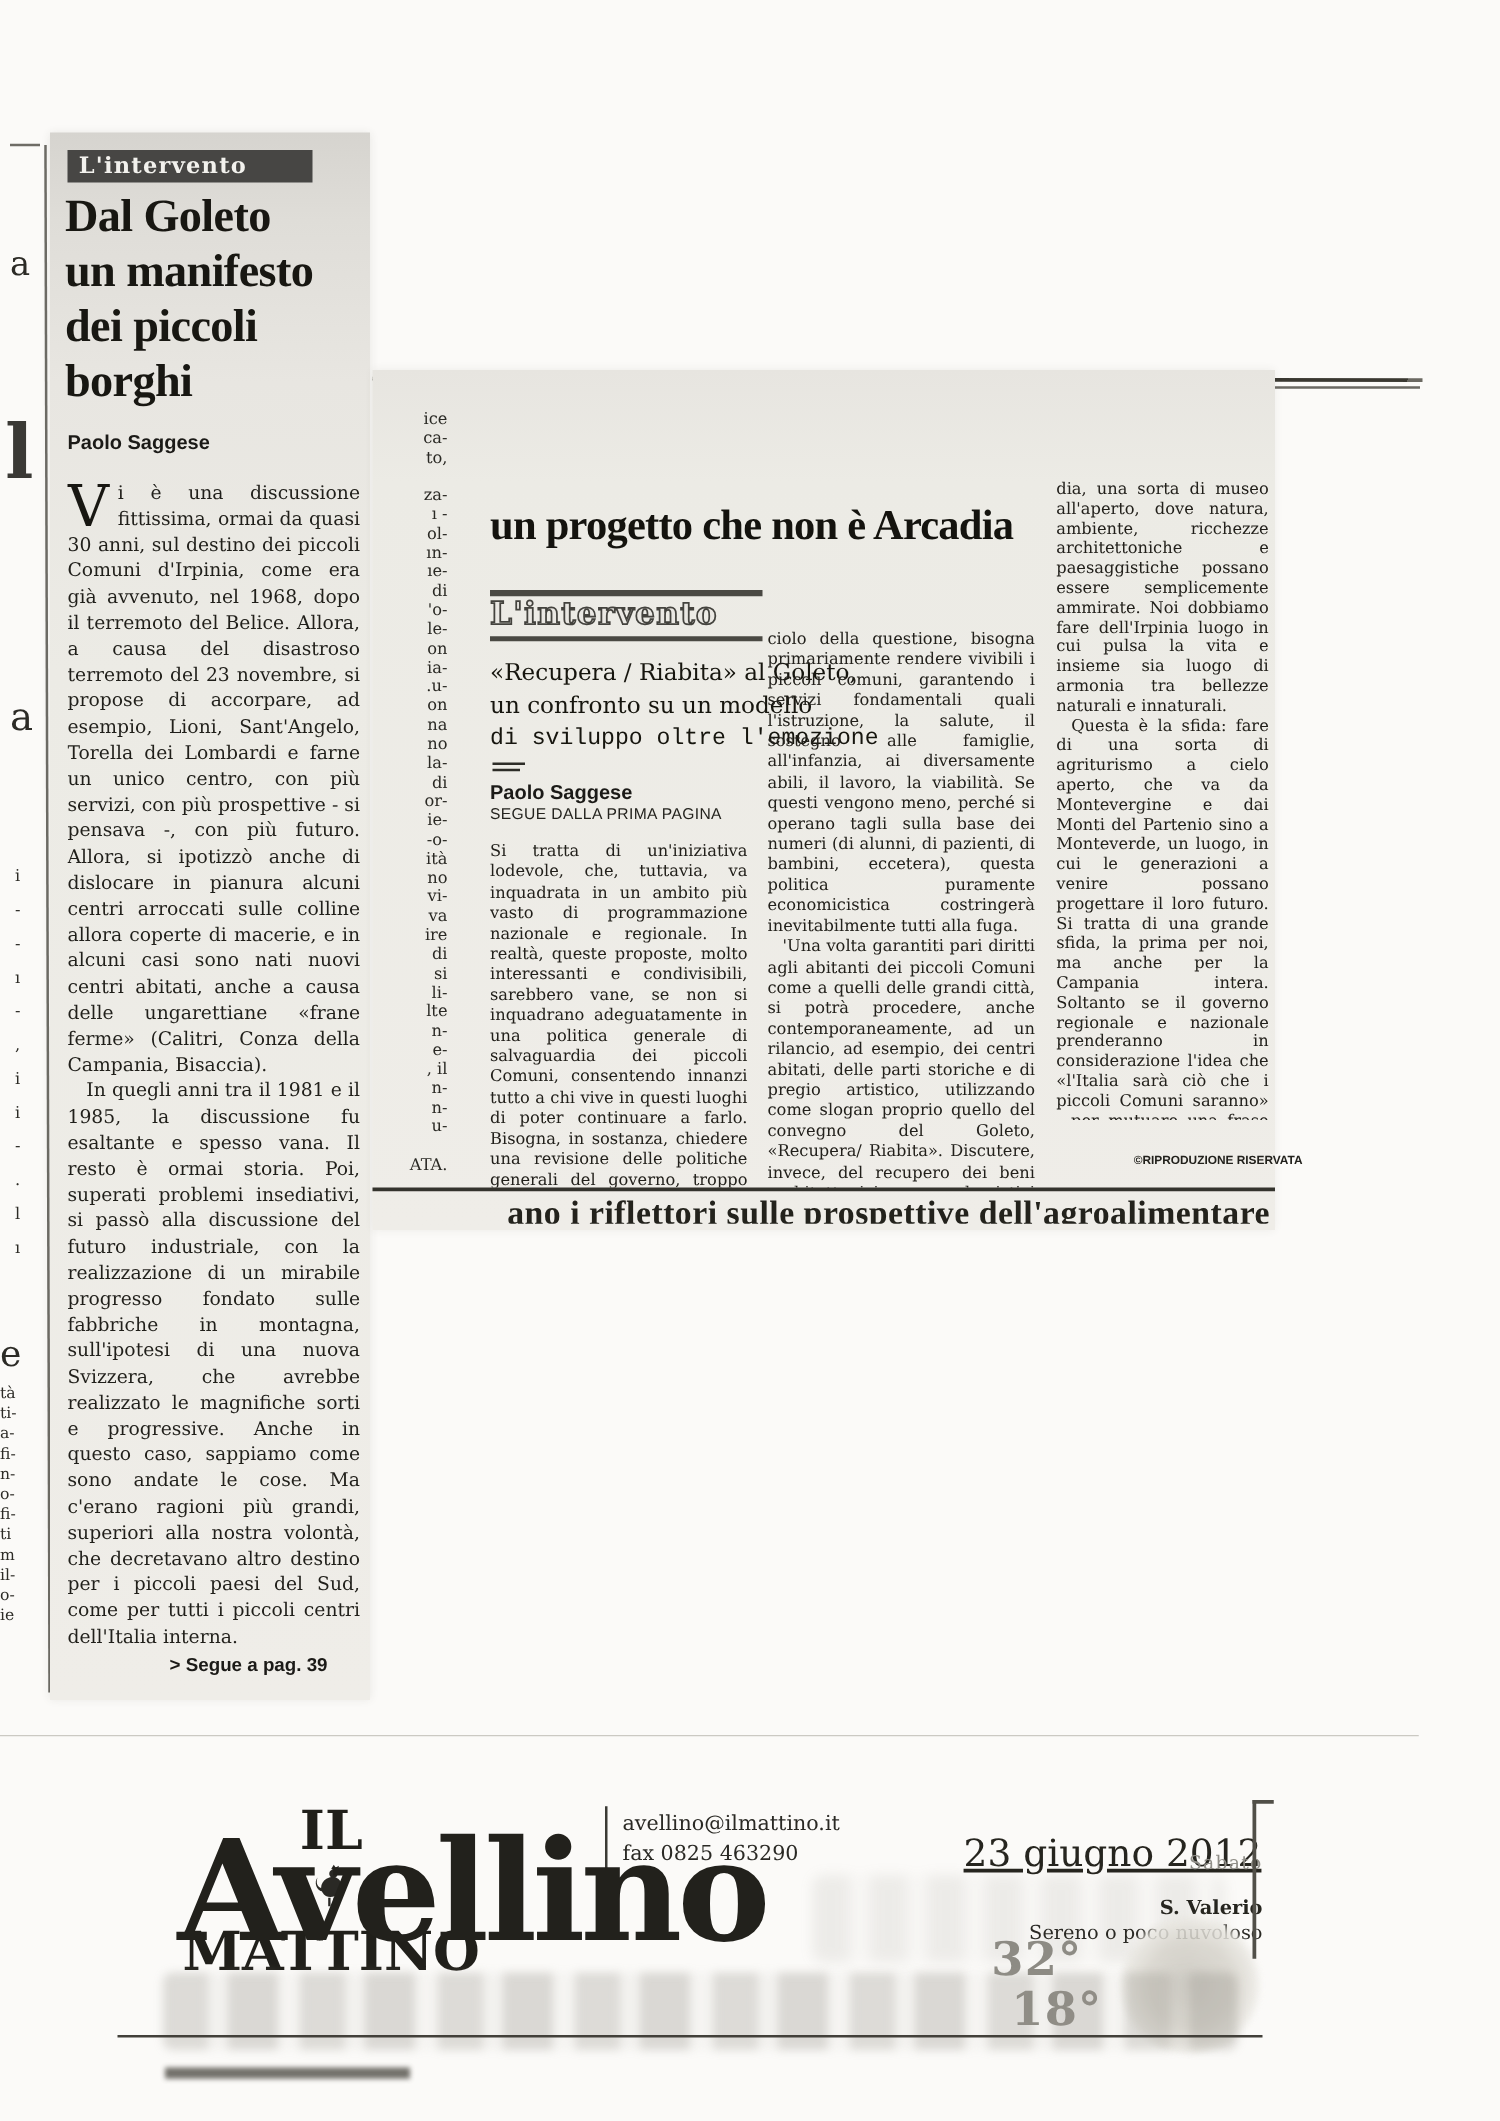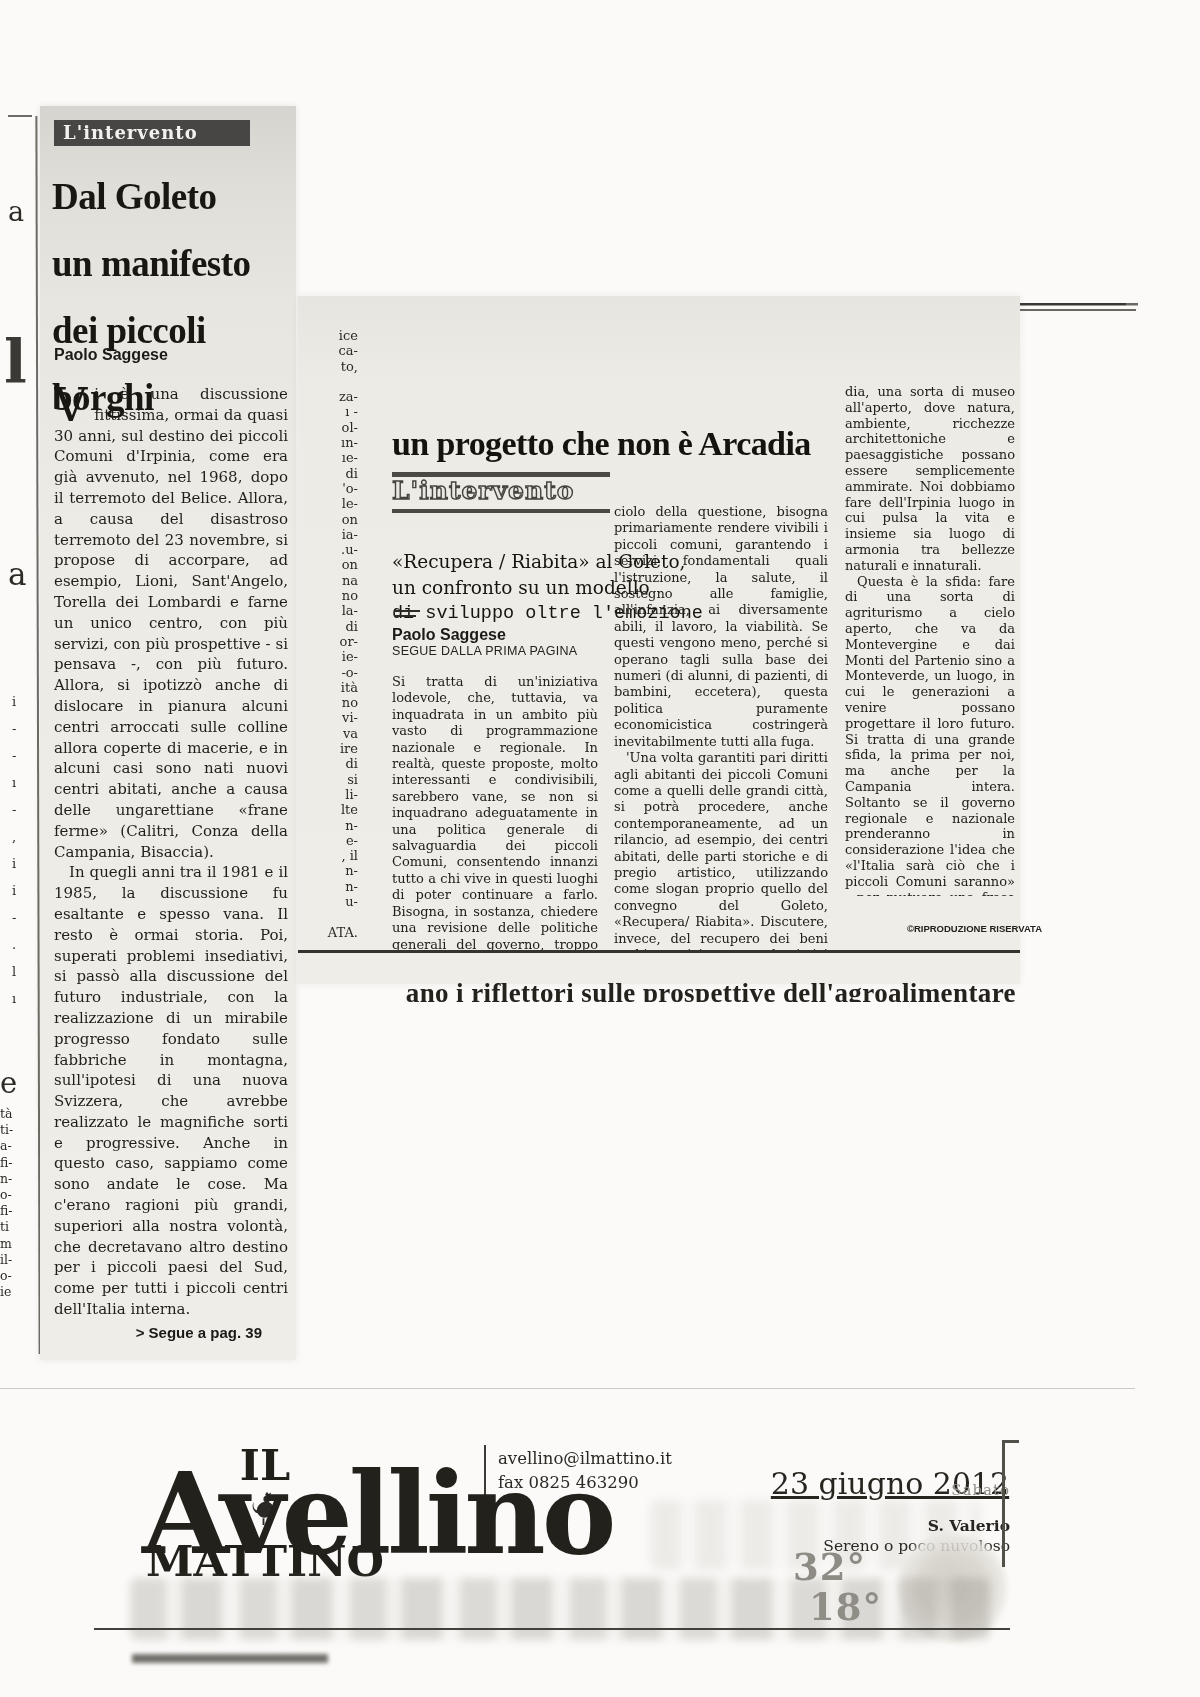--- a/index.html
+++ b/index.html
@@ -1,20 +1,20 @@
 <!DOCTYPE html>
 <html><head>
 <meta charset="utf-8">
 <style>
   html,body{margin:0;padding:0;}
   body{width:1200px;height:1697px;background:#fbfaf8;position:relative;overflow:hidden;
        font-family:"DejaVu Serif",serif;color:#1d1c18;}
   .abs{position:absolute;}
   .preline{white-space:pre-line;}
-  .nowrap{white-space:nowrap;margin-top:23px;}
+  .nowrap{white-space:nowrap;}
 
   
   .clip-left{left:40px;top:106px;width:256px;height:1254px;
     background:linear-gradient(180deg,#d6d4cf 0,#dfddd8 70px,#e8e6e1 200px,#ecebe5 430px,#efede8 100%);
     box-shadow:0 0 7px rgba(60,58,50,.10);}
   .kicker-bar{left:14px;top:14px;width:196px;height:26px;background:#474644;
     color:#f2f1ed;font:700 18px/26px "DejaVu Serif",serif;padding-left:9px;letter-spacing:1px;
     box-sizing:border-box;}
   .lc-title{left:12px;top:46px;font:700 37px/44px "Liberation Serif",serif;color:#181712;letter-spacing:-.5px;}
   .lc-byline{left:14px;top:240px;font:700 16px "Liberation Sans",sans-serif;color:#1b1a17;}

